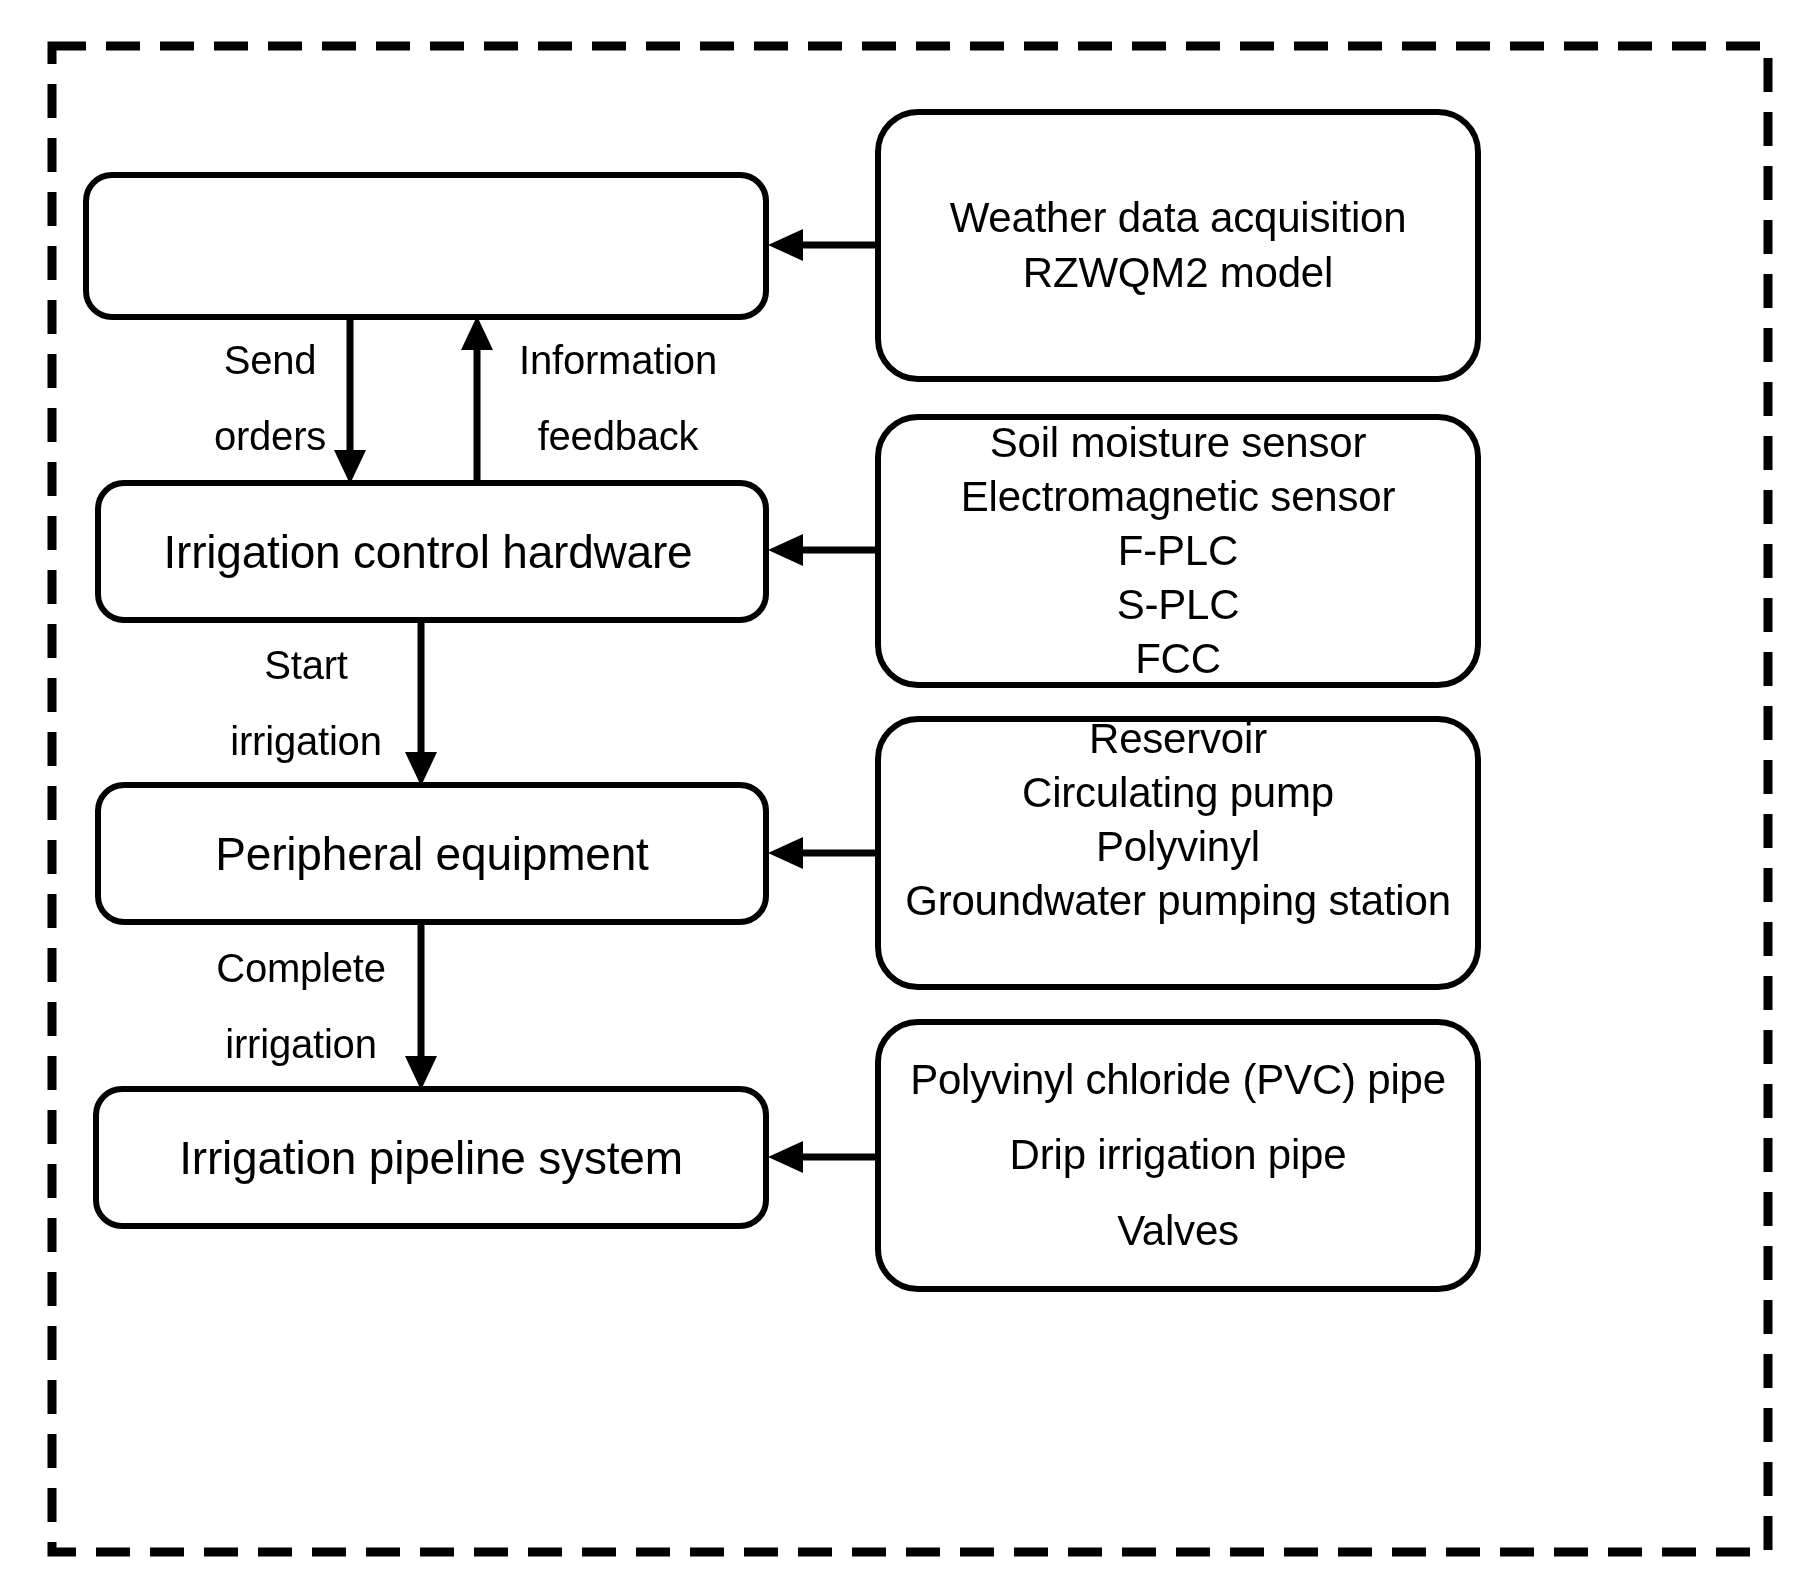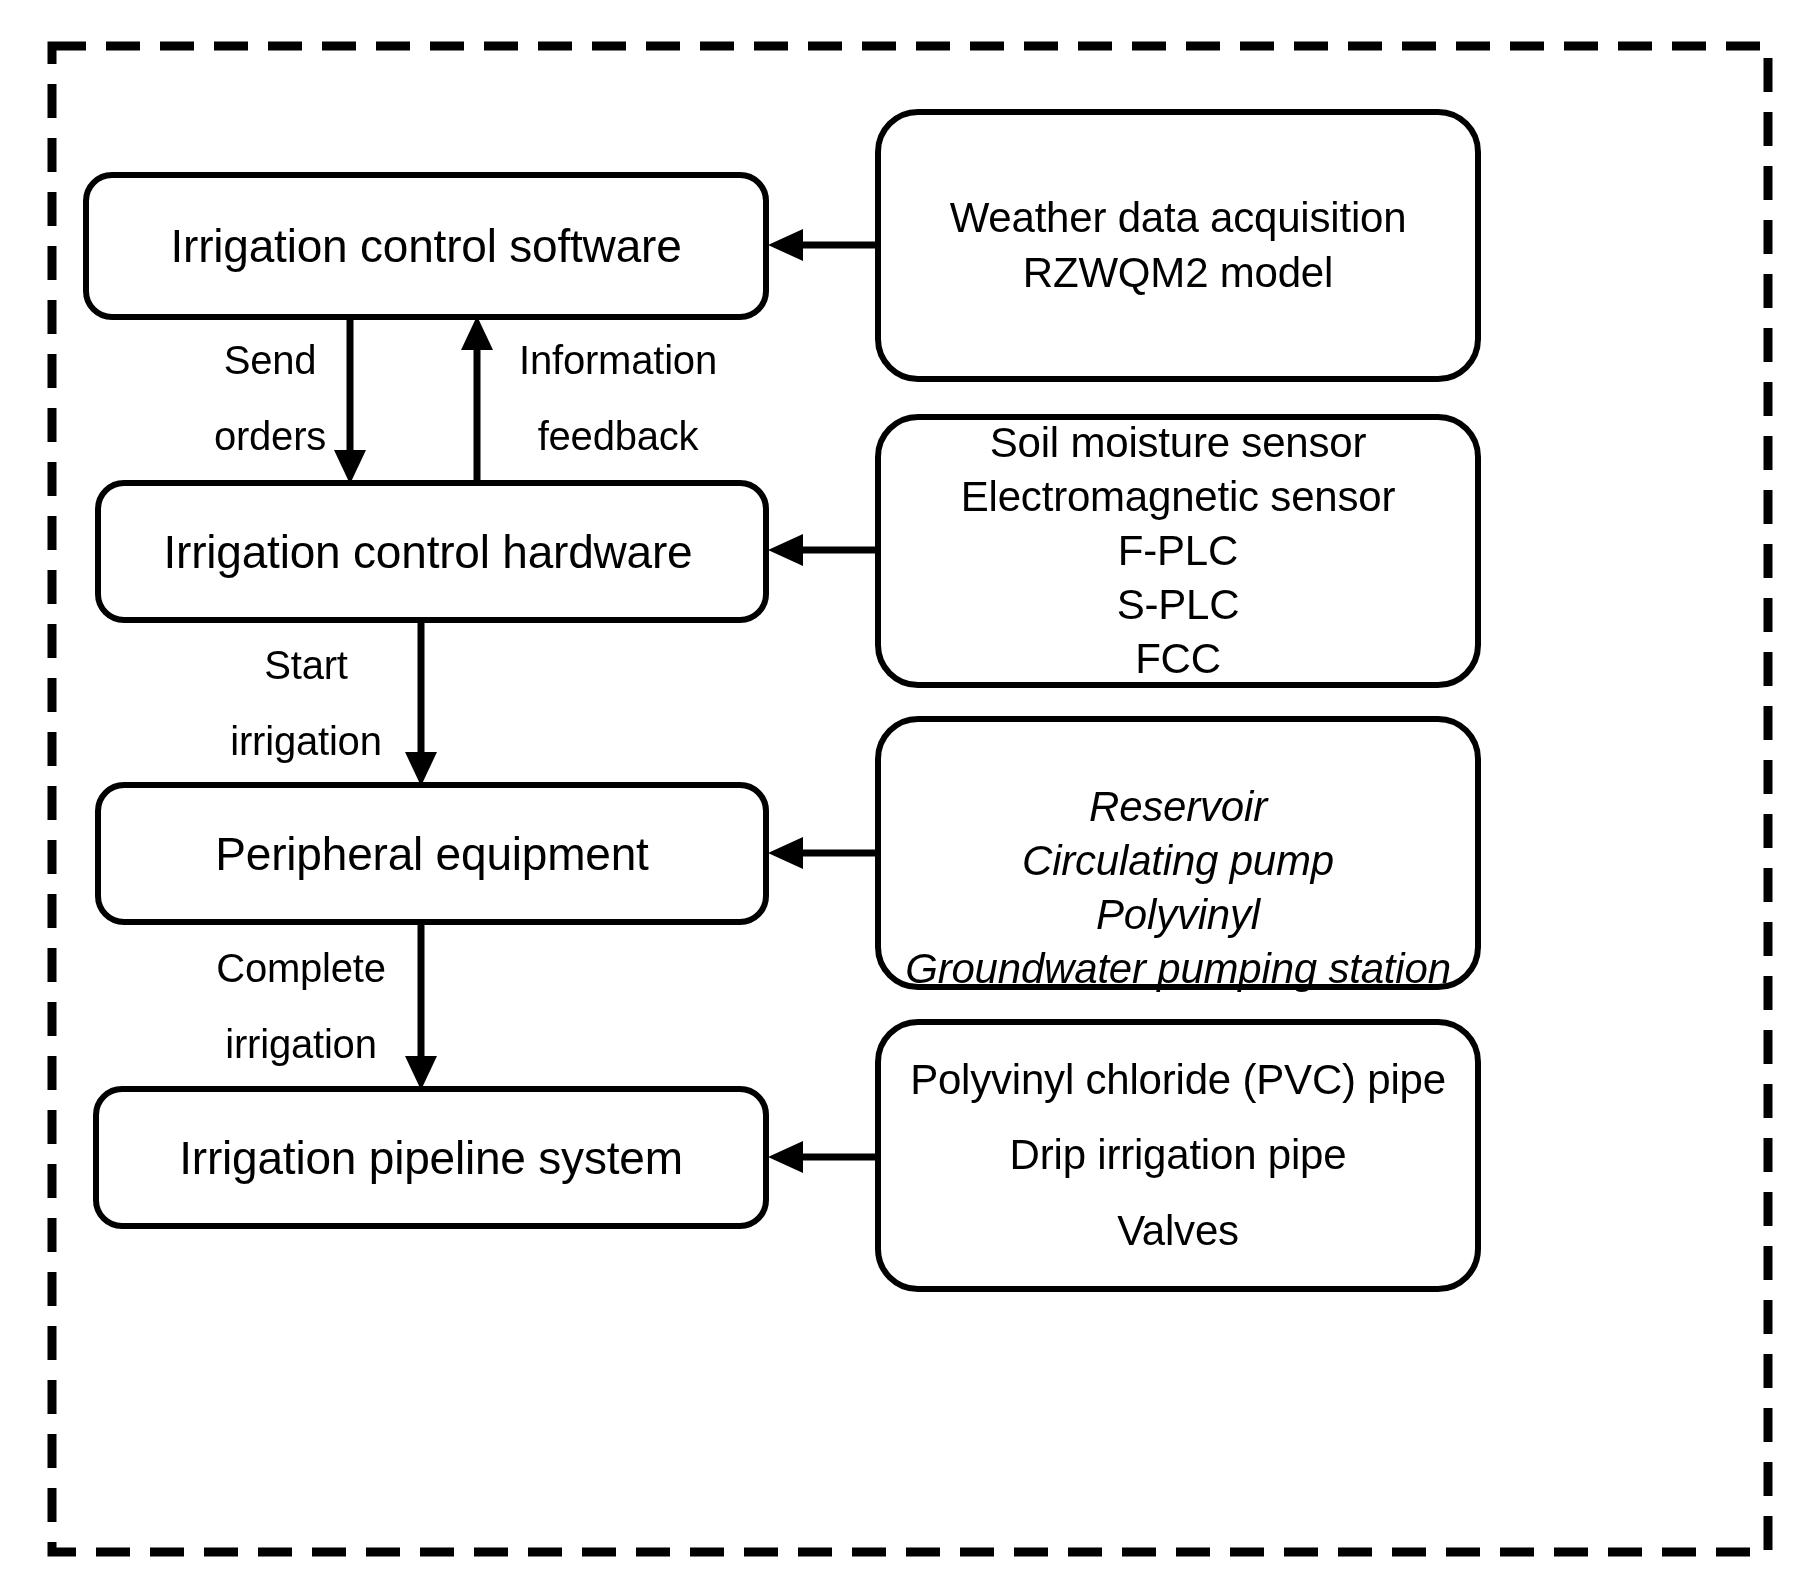--- a/index.html
+++ b/index.html
@@ -117,23 +117,20 @@
     <line x1="876" y1="550" x2="795" y2="550" stroke="#000000" stroke-width="7"></line>
     <path d="M 768 550 L 803 534 L 803 566 z" fill="#000000"></path>
 
     <line x1="876" y1="853" x2="795" y2="853" stroke="#000000" stroke-width="7"></line>
     <path d="M 768 853 L 803 837 L 803 869 z" fill="#000000"></path>
 
     <line x1="876" y1="1157" x2="795" y2="1157" stroke="#000000" stroke-width="7"></line>
     <path d="M 768 1157 L 803 1141 L 803 1173 z" fill="#000000"></path>
   </svg>
 
-  <div class="node-label stage-text" style="left:86px; top:175px; width:680px; height:142px;">
-    <span>Irrigation control software</span>
-  </div>
 
   <div class="node-label stage-text" style="left:94px; top:483px; width:668px; height:137px;">
     <span>Irrigation control hardware</span>
   </div>
 
   <div class="node-label stage-text" style="left:96px; top:1089px; width:670px; height:137px;">
     <span>Irrigation pipeline system</span>
   </div>
 
   <div class="node-label stage-text" style="left:98px; top:785px; width:668px; height:137px;">
@@ -146,21 +143,21 @@
   </div>
 
   <div class="detail-block" style="left:878px; top:417px; width:600px; height:268px;">
     <span class="detail-line">Soil moisture sensor</span>
     <span class="detail-line">Electromagnetic sensor</span>
     <span class="detail-line">F-PLC</span>
     <span class="detail-line">S-PLC</span>
     <span class="detail-line">FCC</span>
   </div>
 
-  <div class="detail-block" style="left:878px; top:754px; width:600px; height:268px;font-style:italic;">
+  <div class="detail-block" style="left:878px; top:686px; width:600px; height:268px;">
     <span class="detail-line">Reservoir</span>
     <span class="detail-line">Circulating pump</span>
     <span class="detail-line">Polyvinyl</span>
     <span class="detail-line">Groundwater pumping station</span>
   </div>
 
   <div class="detail-block" style="left:878px; top:1022px; width:600px; height:267px;gap:21px;">
     <span class="detail-line">Polyvinyl chloride (PVC) pipe</span>
     <span class="detail-line">Drip irrigation pipe</span>
     <span class="detail-line">Valves</span>

